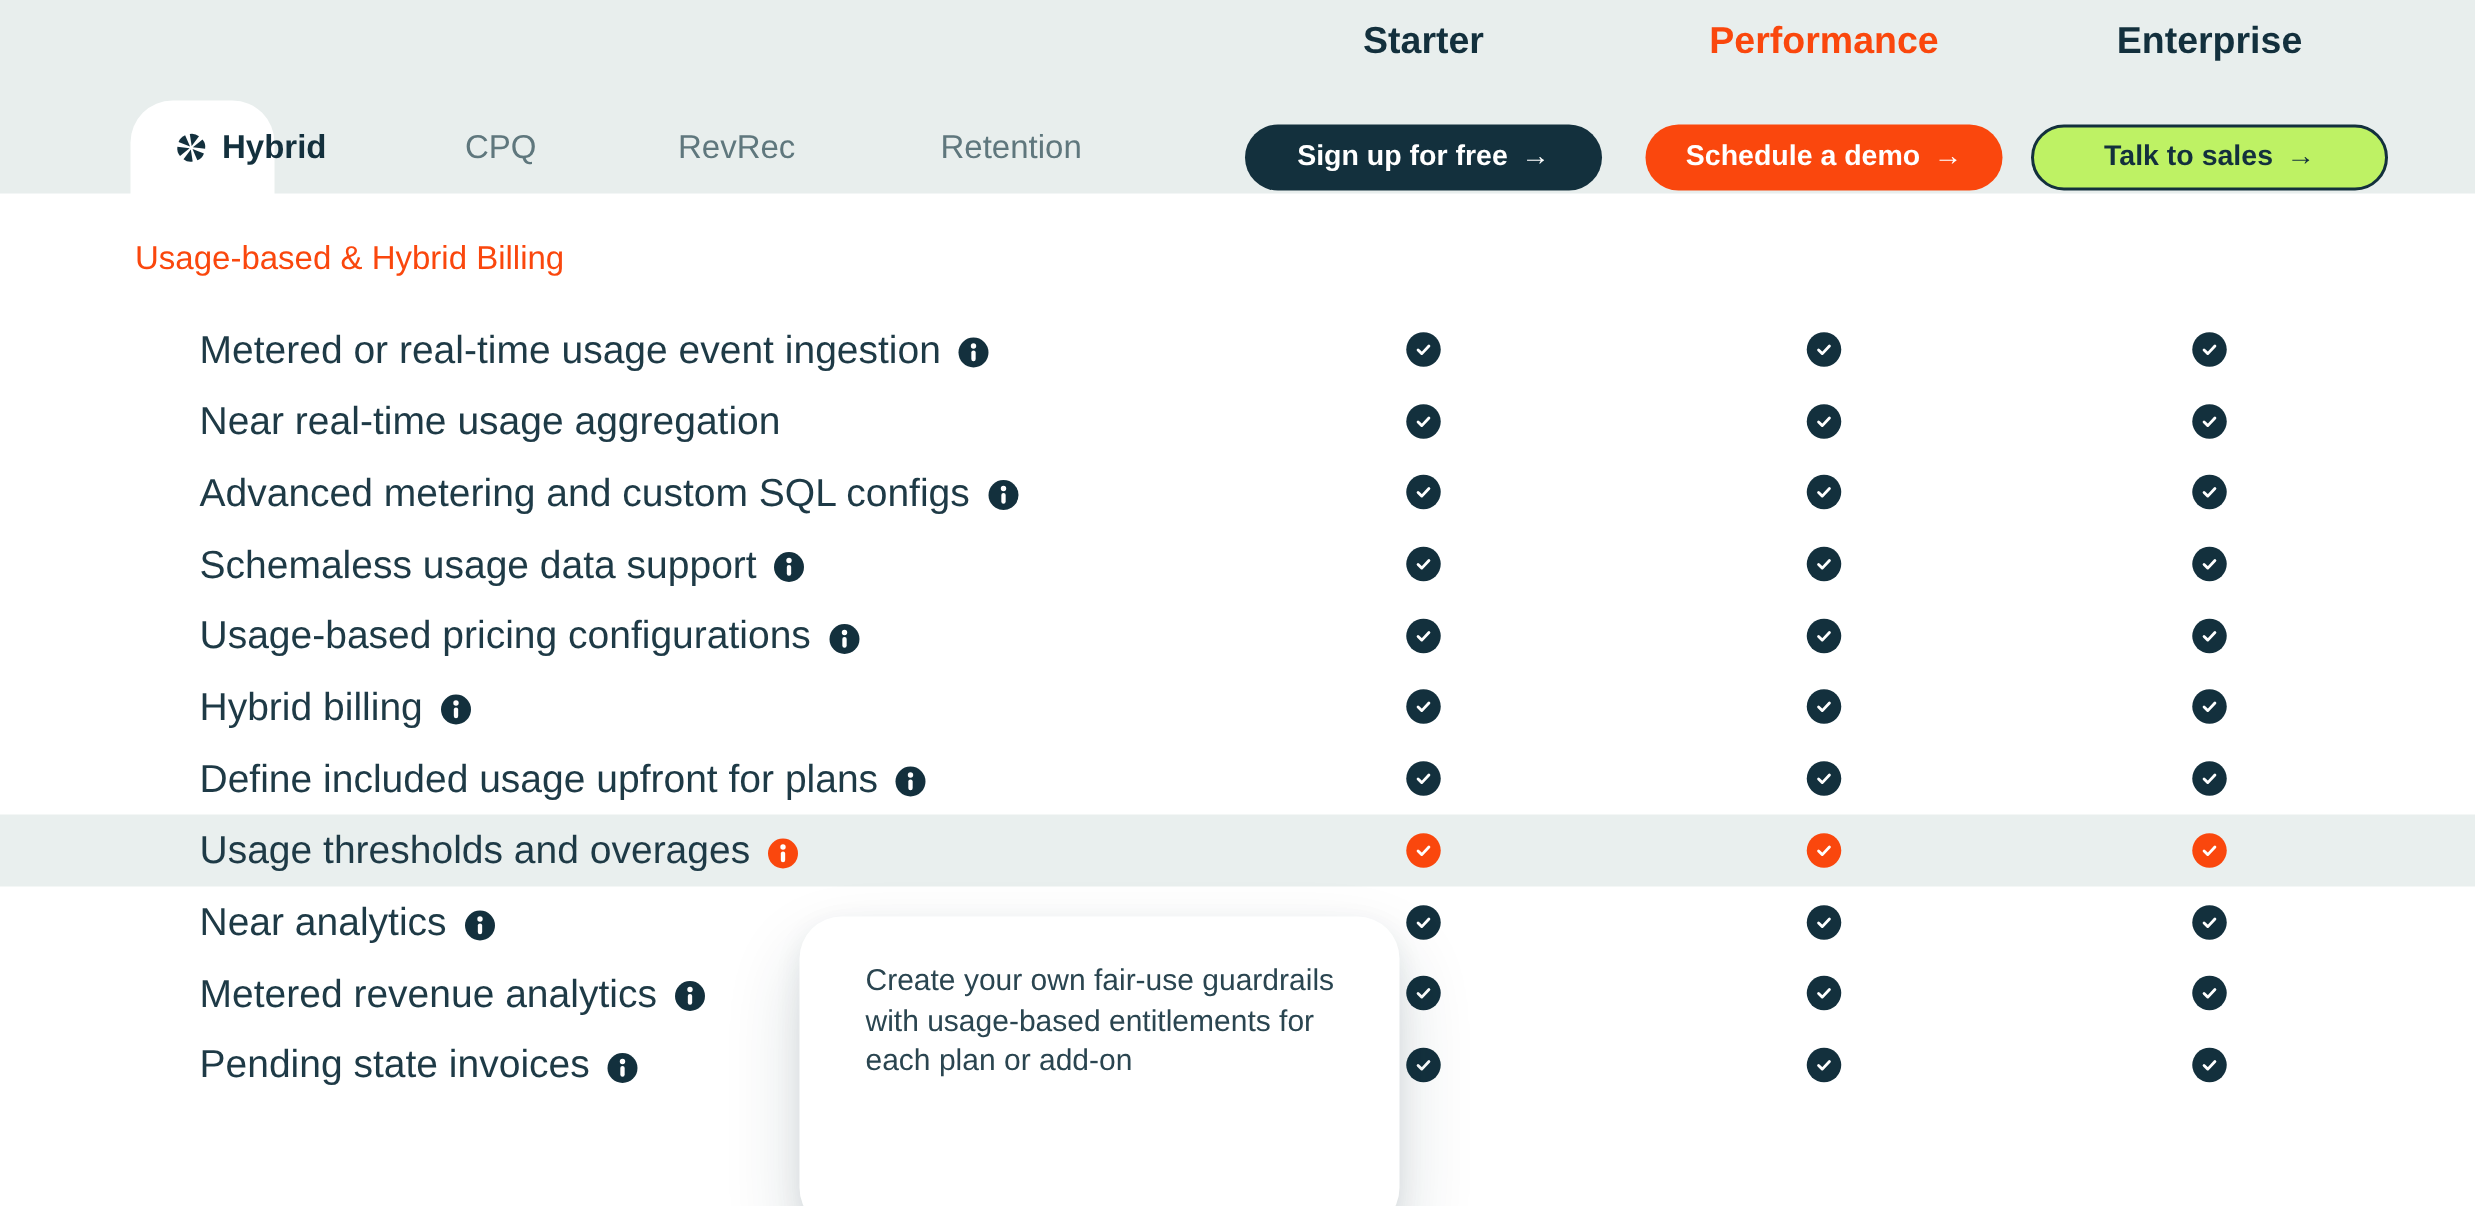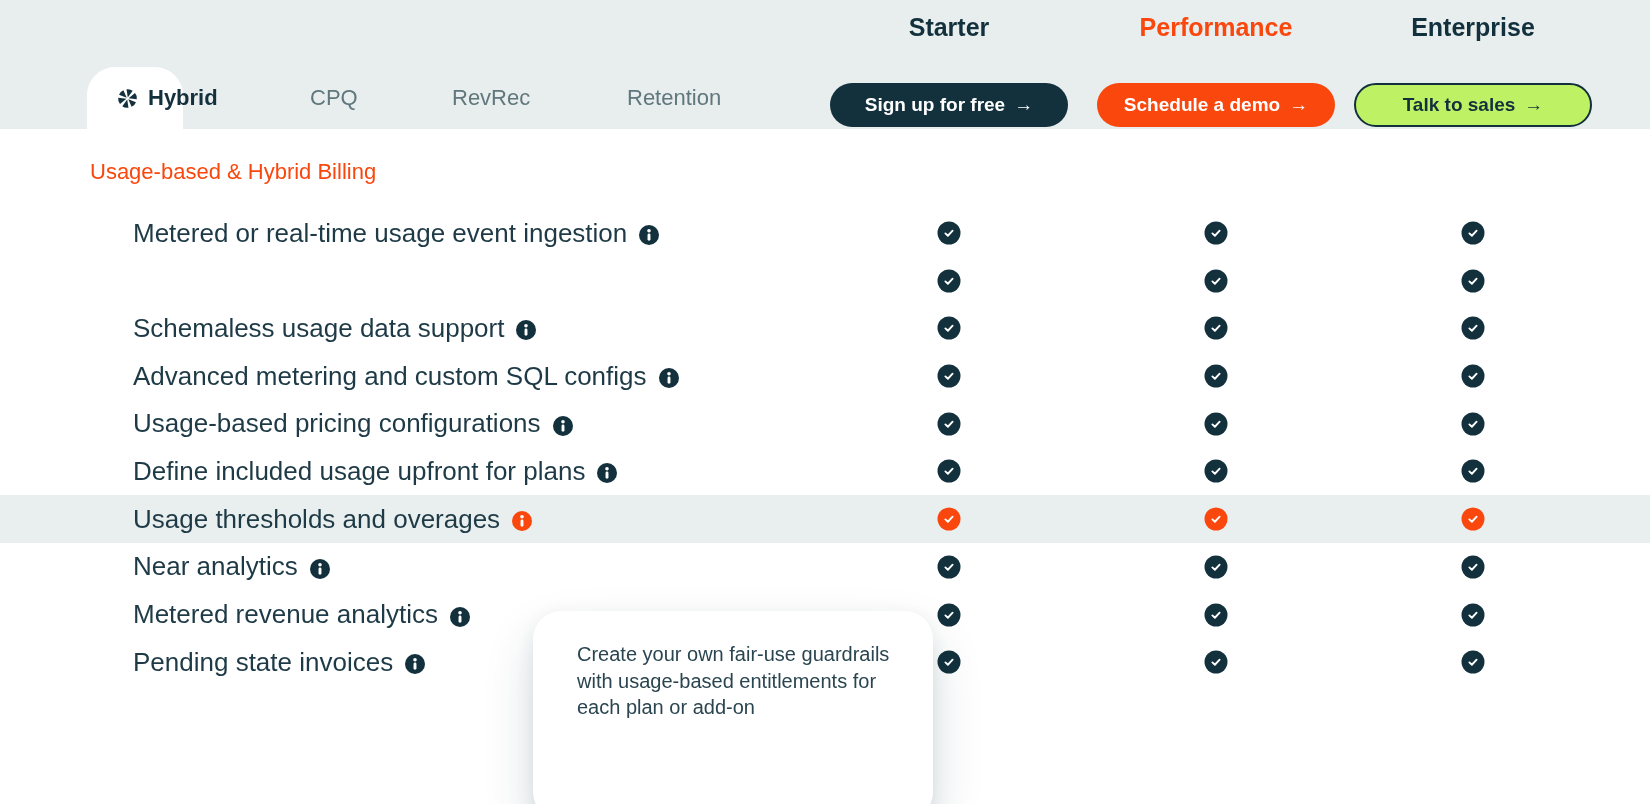--- a/index.html
+++ b/index.html
@@ -138,20 +138,54 @@
   </span>
 
   <span class="check" style="left: 1473px;">
     <svg viewBox="0 0 24 24">
       <path d="M6.2 12.6 L10.2 16.4 L17.8 8.2" fill="none" stroke="#ffffff" stroke-width="3" stroke-linecap="round" stroke-linejoin="round"></path>
     </svg>
   </span>
 </div>
 
   <div class="row">
+    <div class="row-label-wrap">
+      <span class="row-label">Near real-time usage aggregation</span>
+
+    </div>
+
+  <span class="check" style="left: 949px;">
+    <svg viewBox="0 0 24 24">
+      <path d="M6.2 12.6 L10.2 16.4 L17.8 8.2" fill="none" stroke="#ffffff" stroke-width="3" stroke-linecap="round" stroke-linejoin="round"></path>
+    </svg>
+  </span>
+
+  <span class="check" style="left: 1216px;">
+    <svg viewBox="0 0 24 24">
+      <path d="M6.2 12.6 L10.2 16.4 L17.8 8.2" fill="none" stroke="#ffffff" stroke-width="3" stroke-linecap="round" stroke-linejoin="round"></path>
+    </svg>
+  </span>
+
+  <span class="check" style="left: 1473px;">
+    <svg viewBox="0 0 24 24">
+      <path d="M6.2 12.6 L10.2 16.4 L17.8 8.2" fill="none" stroke="#ffffff" stroke-width="3" stroke-linecap="round" stroke-linejoin="round"></path>
+    </svg>
+  </span>
+</div>
+
+  <div class="row">
+    <div class="row-label-wrap">
+      <span class="row-label">Advanced metering and custom SQL configs</span>
+      <span class="info-dot">
+        <svg viewBox="0 0 20 20">
+          <circle cx="10" cy="5.7" r="1.8" fill="#ffffff"></circle>
+          <rect x="8.55" y="8.6" width="2.9" height="7.2" rx="1.45" fill="#ffffff"></rect>
+        </svg>
+      </span>
+    </div>
 
   <span class="check" style="left: 949px;">
     <svg viewBox="0 0 24 24">
       <path d="M6.2 12.6 L10.2 16.4 L17.8 8.2" fill="none" stroke="#ffffff" stroke-width="3" stroke-linecap="round" stroke-linejoin="round"></path>
     </svg>
   </span>
 
   <span class="check" style="left: 1216px;">
     <svg viewBox="0 0 24 24">
       <path d="M6.2 12.6 L10.2 16.4 L17.8 8.2" fill="none" stroke="#ffffff" stroke-width="3" stroke-linecap="round" stroke-linejoin="round"></path>
@@ -190,50 +224,20 @@
 
   <span class="check" style="left: 1473px;">
     <svg viewBox="0 0 24 24">
       <path d="M6.2 12.6 L10.2 16.4 L17.8 8.2" fill="none" stroke="#ffffff" stroke-width="3" stroke-linecap="round" stroke-linejoin="round"></path>
     </svg>
   </span>
 </div>
 
   <div class="row">
     <div class="row-label-wrap">
-      <span class="row-label">Advanced metering and custom SQL configs</span>
-      <span class="info-dot">
-        <svg viewBox="0 0 20 20">
-          <circle cx="10" cy="5.7" r="1.8" fill="#ffffff"></circle>
-          <rect x="8.55" y="8.6" width="2.9" height="7.2" rx="1.45" fill="#ffffff"></rect>
-        </svg>
-      </span>
-    </div>
-
-  <span class="check" style="left: 949px;">
-    <svg viewBox="0 0 24 24">
-      <path d="M6.2 12.6 L10.2 16.4 L17.8 8.2" fill="none" stroke="#ffffff" stroke-width="3" stroke-linecap="round" stroke-linejoin="round"></path>
-    </svg>
-  </span>
-
-  <span class="check" style="left: 1216px;">
-    <svg viewBox="0 0 24 24">
-      <path d="M6.2 12.6 L10.2 16.4 L17.8 8.2" fill="none" stroke="#ffffff" stroke-width="3" stroke-linecap="round" stroke-linejoin="round"></path>
-    </svg>
-  </span>
-
-  <span class="check" style="left: 1473px;">
-    <svg viewBox="0 0 24 24">
-      <path d="M6.2 12.6 L10.2 16.4 L17.8 8.2" fill="none" stroke="#ffffff" stroke-width="3" stroke-linecap="round" stroke-linejoin="round"></path>
-    </svg>
-  </span>
-</div>
-
-  <div class="row">
-    <div class="row-label-wrap">
       <span class="row-label">Usage-based pricing configurations</span>
       <span class="info-dot">
         <svg viewBox="0 0 20 20">
           <circle cx="10" cy="5.7" r="1.8" fill="#ffffff"></circle>
           <rect x="8.55" y="8.6" width="2.9" height="7.2" rx="1.45" fill="#ffffff"></rect>
         </svg>
       </span>
     </div>
 
   <span class="check" style="left: 949px;">
@@ -248,20 +252,49 @@
     </svg>
   </span>
 
   <span class="check" style="left: 1473px;">
     <svg viewBox="0 0 24 24">
       <path d="M6.2 12.6 L10.2 16.4 L17.8 8.2" fill="none" stroke="#ffffff" stroke-width="3" stroke-linecap="round" stroke-linejoin="round"></path>
     </svg>
   </span>
 </div>
 
+  <div class="row">
+    <div class="row-label-wrap">
+      <span class="row-label">Hybrid billing</span>
+      <span class="info-dot">
+        <svg viewBox="0 0 20 20">
+          <circle cx="10" cy="5.7" r="1.8" fill="#ffffff"></circle>
+          <rect x="8.55" y="8.6" width="2.9" height="7.2" rx="1.45" fill="#ffffff"></rect>
+        </svg>
+      </span>
+    </div>
+
+  <span class="check" style="left: 949px;">
+    <svg viewBox="0 0 24 24">
+      <path d="M6.2 12.6 L10.2 16.4 L17.8 8.2" fill="none" stroke="#ffffff" stroke-width="3" stroke-linecap="round" stroke-linejoin="round"></path>
+    </svg>
+  </span>
+
+  <span class="check" style="left: 1216px;">
+    <svg viewBox="0 0 24 24">
+      <path d="M6.2 12.6 L10.2 16.4 L17.8 8.2" fill="none" stroke="#ffffff" stroke-width="3" stroke-linecap="round" stroke-linejoin="round"></path>
+    </svg>
+  </span>
+
+  <span class="check" style="left: 1473px;">
+    <svg viewBox="0 0 24 24">
+      <path d="M6.2 12.6 L10.2 16.4 L17.8 8.2" fill="none" stroke="#ffffff" stroke-width="3" stroke-linecap="round" stroke-linejoin="round"></path>
+    </svg>
+  </span>
+</div>
 
   <div class="row">
     <div class="row-label-wrap">
       <span class="row-label">Define included usage upfront for plans</span>
       <span class="info-dot">
         <svg viewBox="0 0 20 20">
           <circle cx="10" cy="5.7" r="1.8" fill="#ffffff"></circle>
           <rect x="8.55" y="8.6" width="2.9" height="7.2" rx="1.45" fill="#ffffff"></rect>
         </svg>
       </span>

